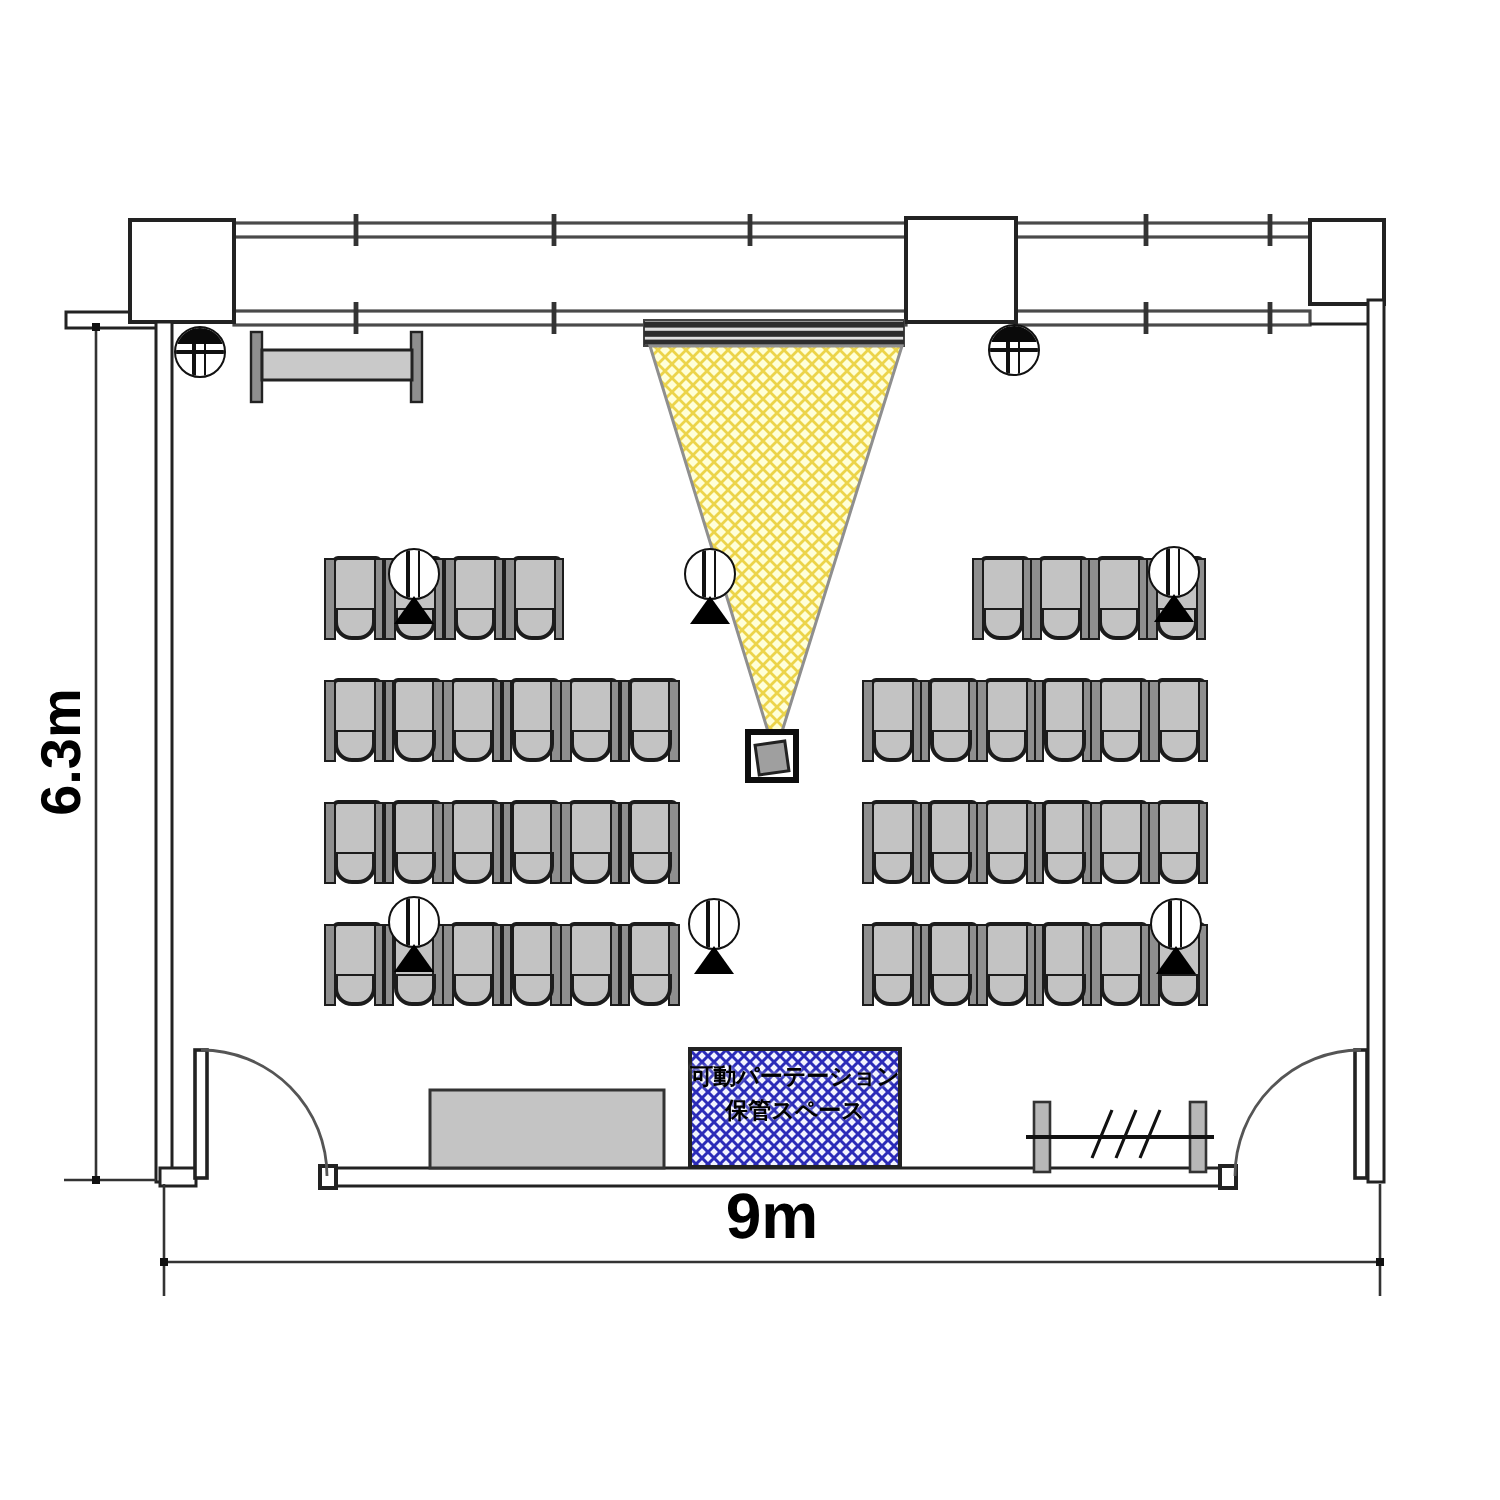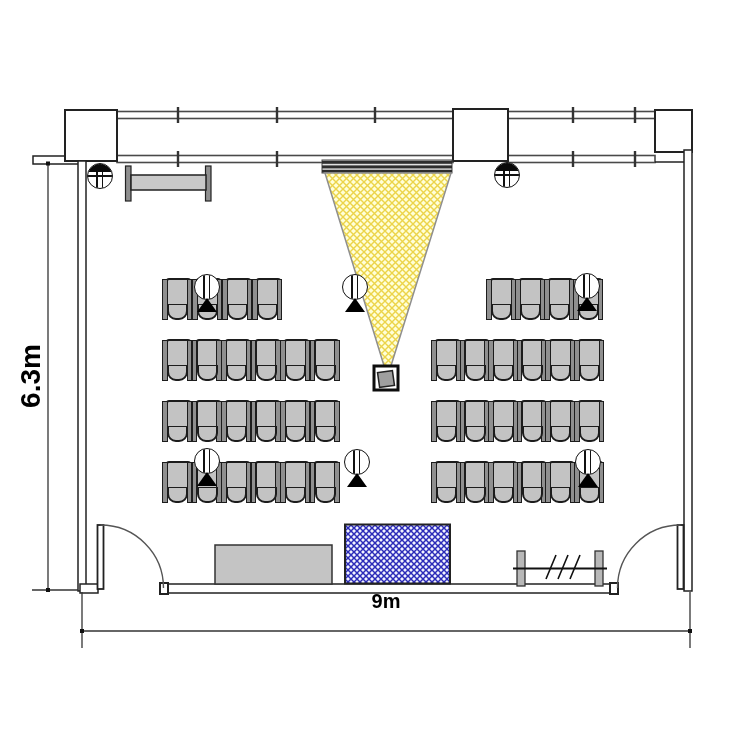--- a/index.html
+++ b/index.html
@@ -22,21 +22,21 @@
     border-radius:50%;background:#fff;box-sizing:border-box;overflow:hidden;}
   .devcircle .vl{position:absolute;top:0;bottom:0;width:1.6px;background:#111;}
   .devcircle .vl.a{left:8px}.devcircle .vl.b{left:13.5px}
   .devcircle .cap{position:absolute;top:-1px;left:-1px;right:-1px;height:9px;
     background:#0a0a0a;border-radius:12px 12px 0 0;}
   .devcircle .hl{position:absolute;left:0;right:0;top:11px;height:1.6px;background:#111;}
   .tri{position:absolute;width:0;height:0;border-left:10px solid transparent;
     border-right:10px solid transparent;border-bottom:14px solid #000;}
   
   .dim-label{position:absolute;color:#000;font-weight:bold;text-align:center;}
-  #w-label{left:326px;top:590px;width:120px;font-size:20px;}
+  #w-label{left:326px;top:590px;width:120px;font-size:32px;}
   #h-label{left:-20px;top:361px;width:100px;height:30px;font-size:28px;
     transform:rotate(-90deg);}
   #partition-label{position:absolute;left:345px;top:531px;width:105px;
     text-align:center;color:#000;font-size:11.5px;font-weight:bold;line-height:17px;
     text-shadow:0 0 2px rgba(255,255,255,.7);}
 </style>
 </head>
 <body>
 
 <div id="plan">
@@ -447,13 +447,17 @@
       <div class="devcircle" style="left: 494px; top: 162px;">
         <div class="vl a"></div>
         <div class="vl b"></div>
         <div class="cap"></div>
         <div class="hl"></div>
       </div>
     </div>
 
   <div id="h-label" class="dim-label">6.3m</div>
   <div id="w-label" class="dim-label">9m</div>
+  <div id="partition-label">
+    <div>可動パーテーション</div>
+    <div>保管スペース</div>
+  </div>
 </div>
 
 </body></html>

